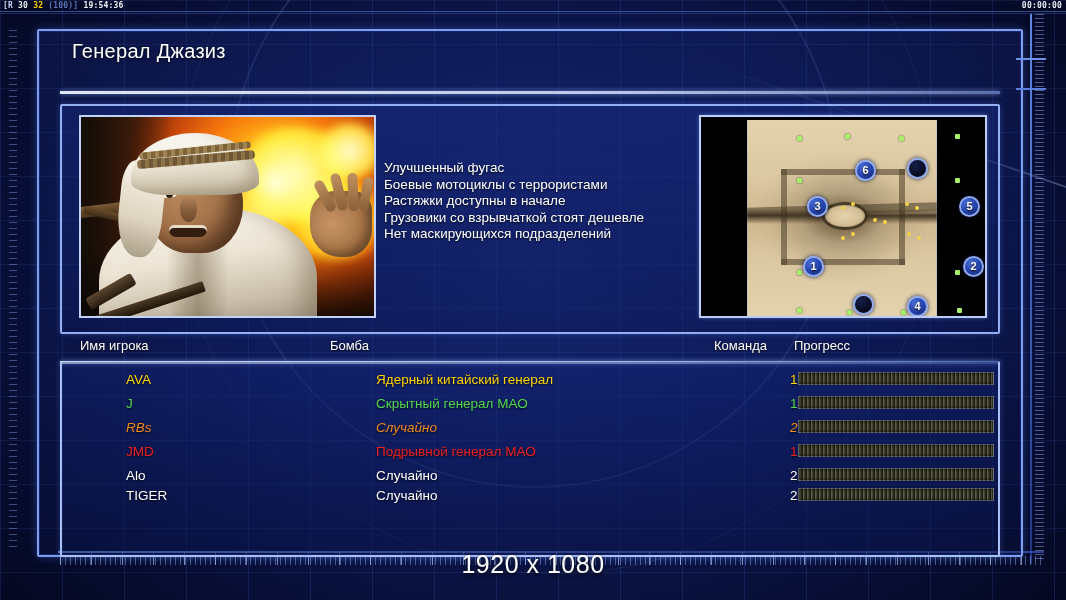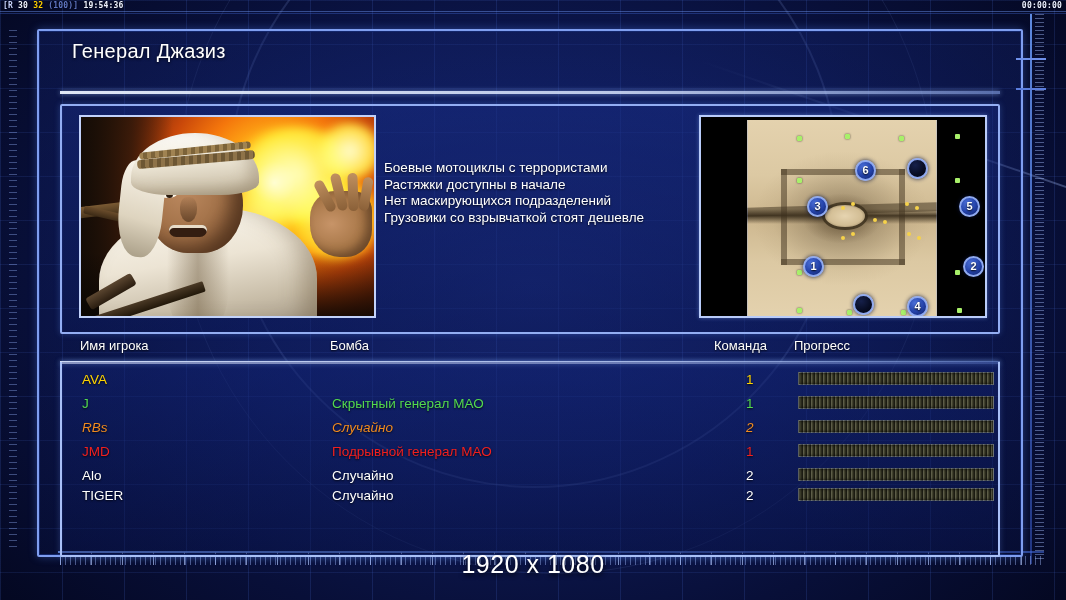--- a/index.html
+++ b/index.html
@@ -501,20 +501,21 @@
     left: 0; right: 0;
     height: 24px;
   }
   .cell {
     position: absolute;
     top: 0;
     font-size: 13.5px;
     line-height: 24px;
     white-space: nowrap;
     text-shadow: 0 1px 2px rgba(0,0,0,.8);
+    margin-left: 44px;
   }
   .c-name { left: 20px; }
   .c-army { left: 270px; }
   .c-team { left: 684px; }
   .bar {
     position: absolute;
     left: 736px; top: 4px;
     width: 196px; height: 13px;
     background:
       repeating-linear-gradient(90deg,
@@ -596,24 +597,25 @@
         <div class="wrap-tail"></div>
         <div class="wrap"></div>
         <div class="wrap-cord2"></div>
         <div class="wrap-cord"></div>
         <div class="rifle2"></div>
         <div class="rifle"></div>
       </div>
     </div>
 
     <div class="desc">
+      <div class="desc-line">Улучшенный фугас</div>
       <div class="desc-line">Боевые мотоциклы с террористами</div>
       <div class="desc-line">Растяжки доступны в начале</div>
+      <div class="desc-line">Грузовики со взрывчаткой стоят дешевле</div>
       <div class="desc-line">Нет маскирующихся подразделений</div>
-      <div class="desc-line">Грузовики со взрывчаткой стоят дешевле</div>
     </div>
 
     <div class="minimap">
       <div class="mm-terrain"></div>
       <div class="mm-vein mm-v1"></div>
       <div class="mm-vein mm-v2"></div>
       <div class="mm-vein mm-v3"></div>
       <div class="mm-vein mm-v4"></div>
       <div class="mm-river-b"></div>
       <div class="mm-river"></div>
@@ -660,20 +662,21 @@
     <div class="th th-army">Бомба</div>
     <div class="th th-team">Команда</div>
     <div class="th th-prog">Прогресс</div>
     <div class="list-head-rule"></div>
   </div>
 
   <div class="list-body">
     <div id="rows-host">
         <div class="row" style="top: 6px;">
           <div class="cell c-name" style="color: rgb(255, 212, 0);">AVA</div>
+          <div class="cell c-army" style="color: rgb(255, 212, 0);">Ядерный китайский генерал</div>
           <div class="cell c-team" style="color: rgb(255, 212, 0);">1</div>
           <div class="bar" style="width: 196px;"></div>
         </div>
         <div class="row" style="top: 30px;">
           <div class="cell c-name" style="color: rgb(83, 217, 79);">J</div>
           <div class="cell c-army" style="color: rgb(83, 217, 79);">Скрытный генерал МАО</div>
           <div class="cell c-team" style="color: rgb(83, 217, 79);">1</div>
           <div class="bar" style="width: 196px;"></div>
         </div>
         <div class="row" style="top: 54px; font-style: italic;">

